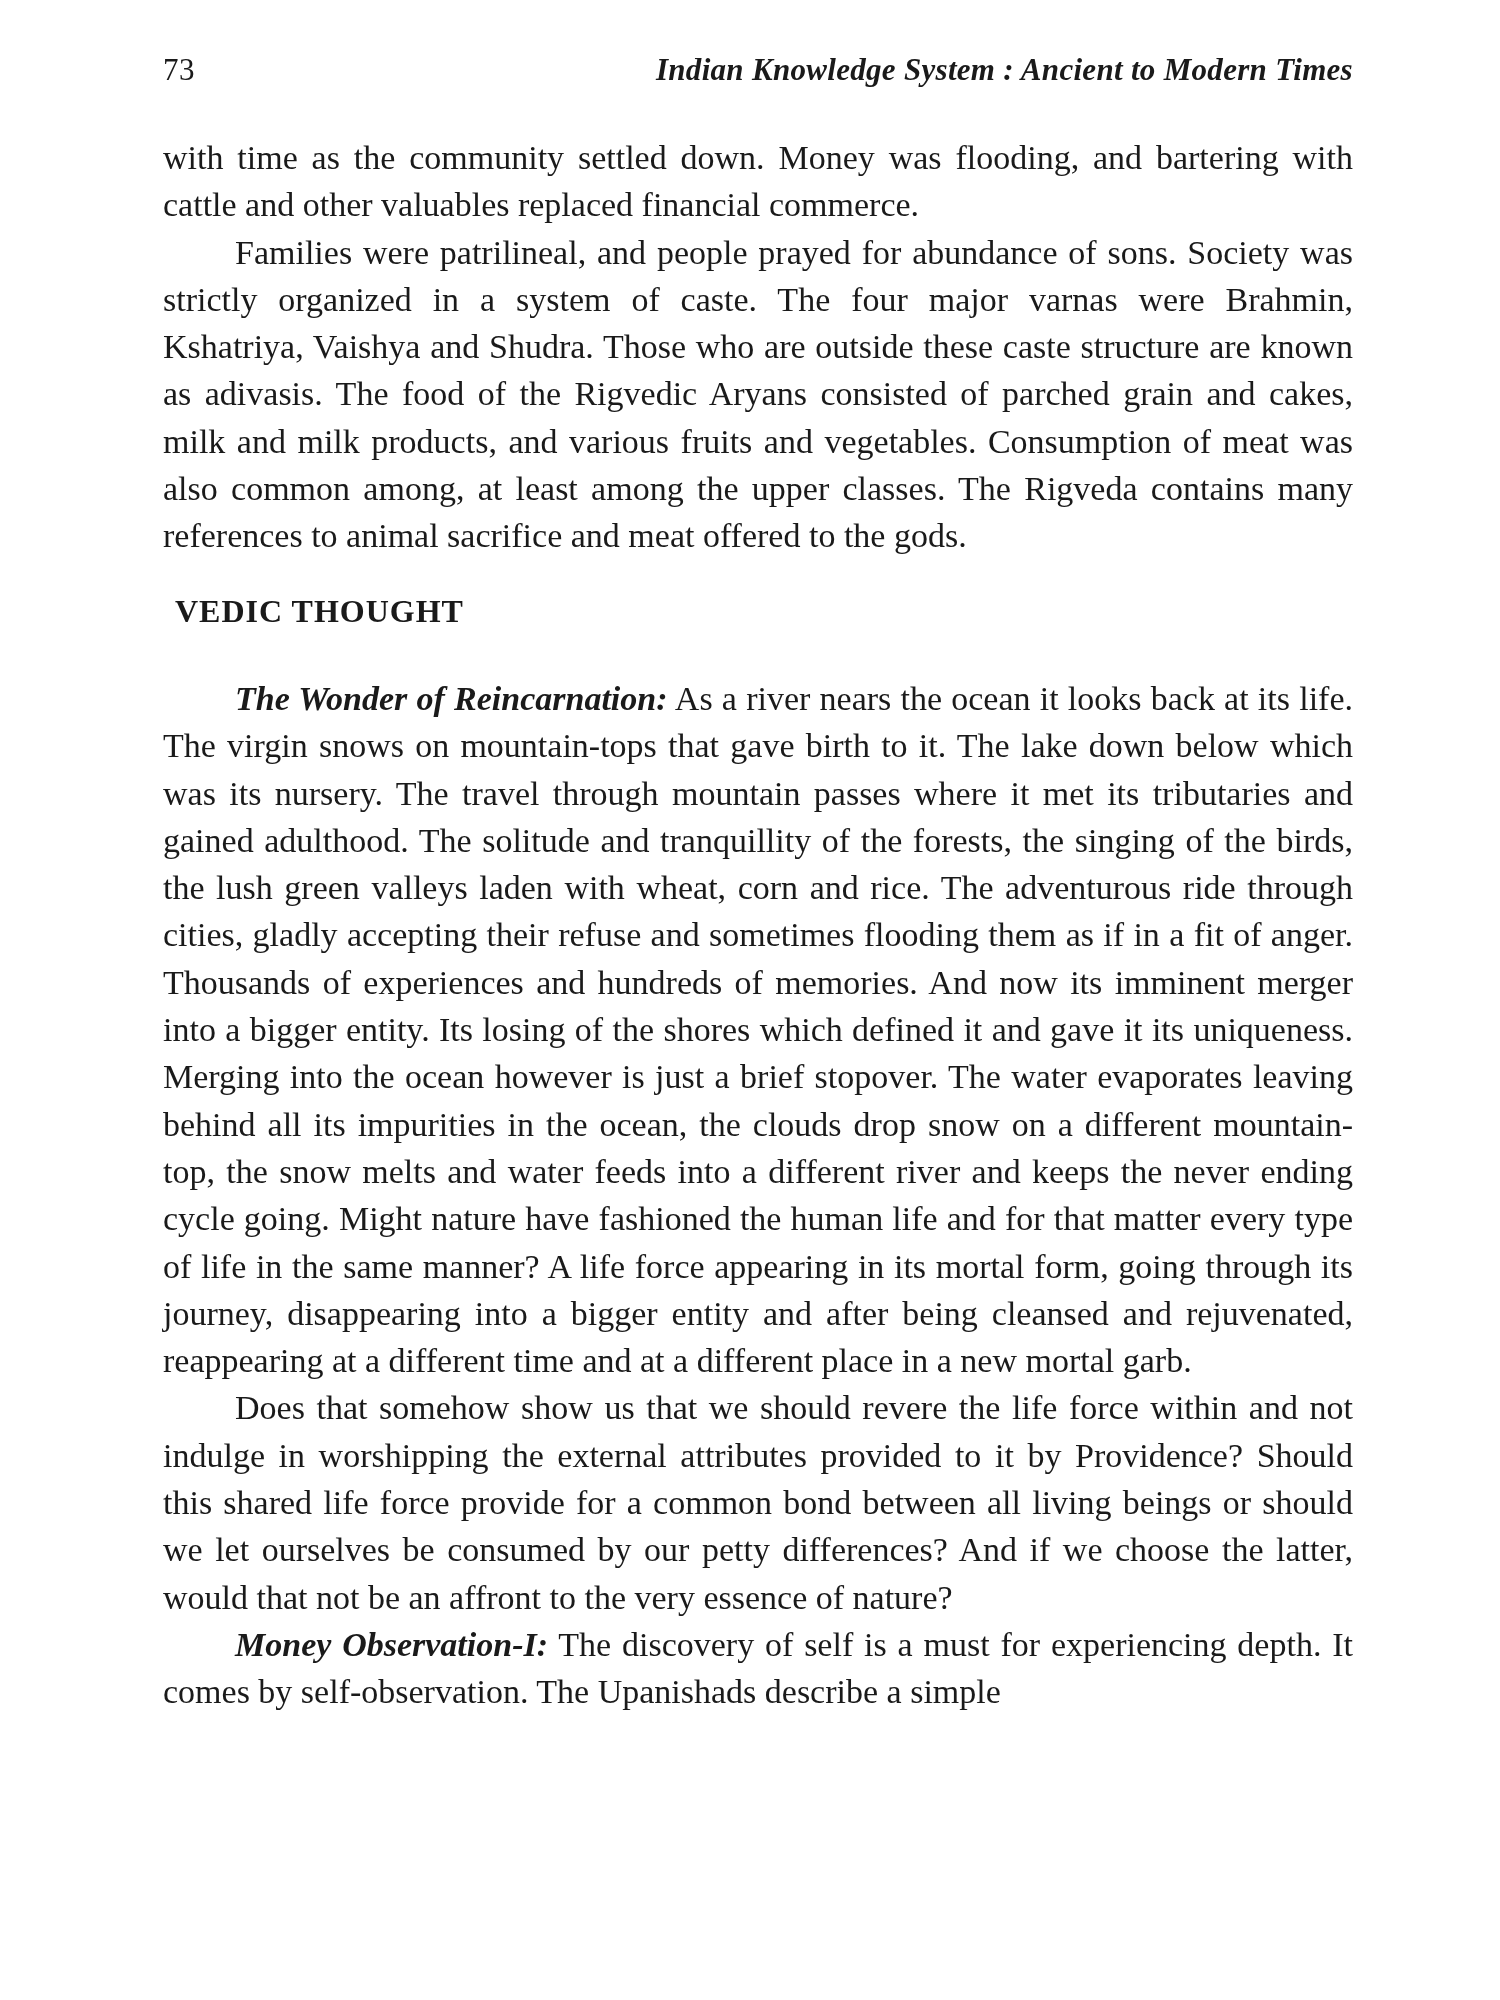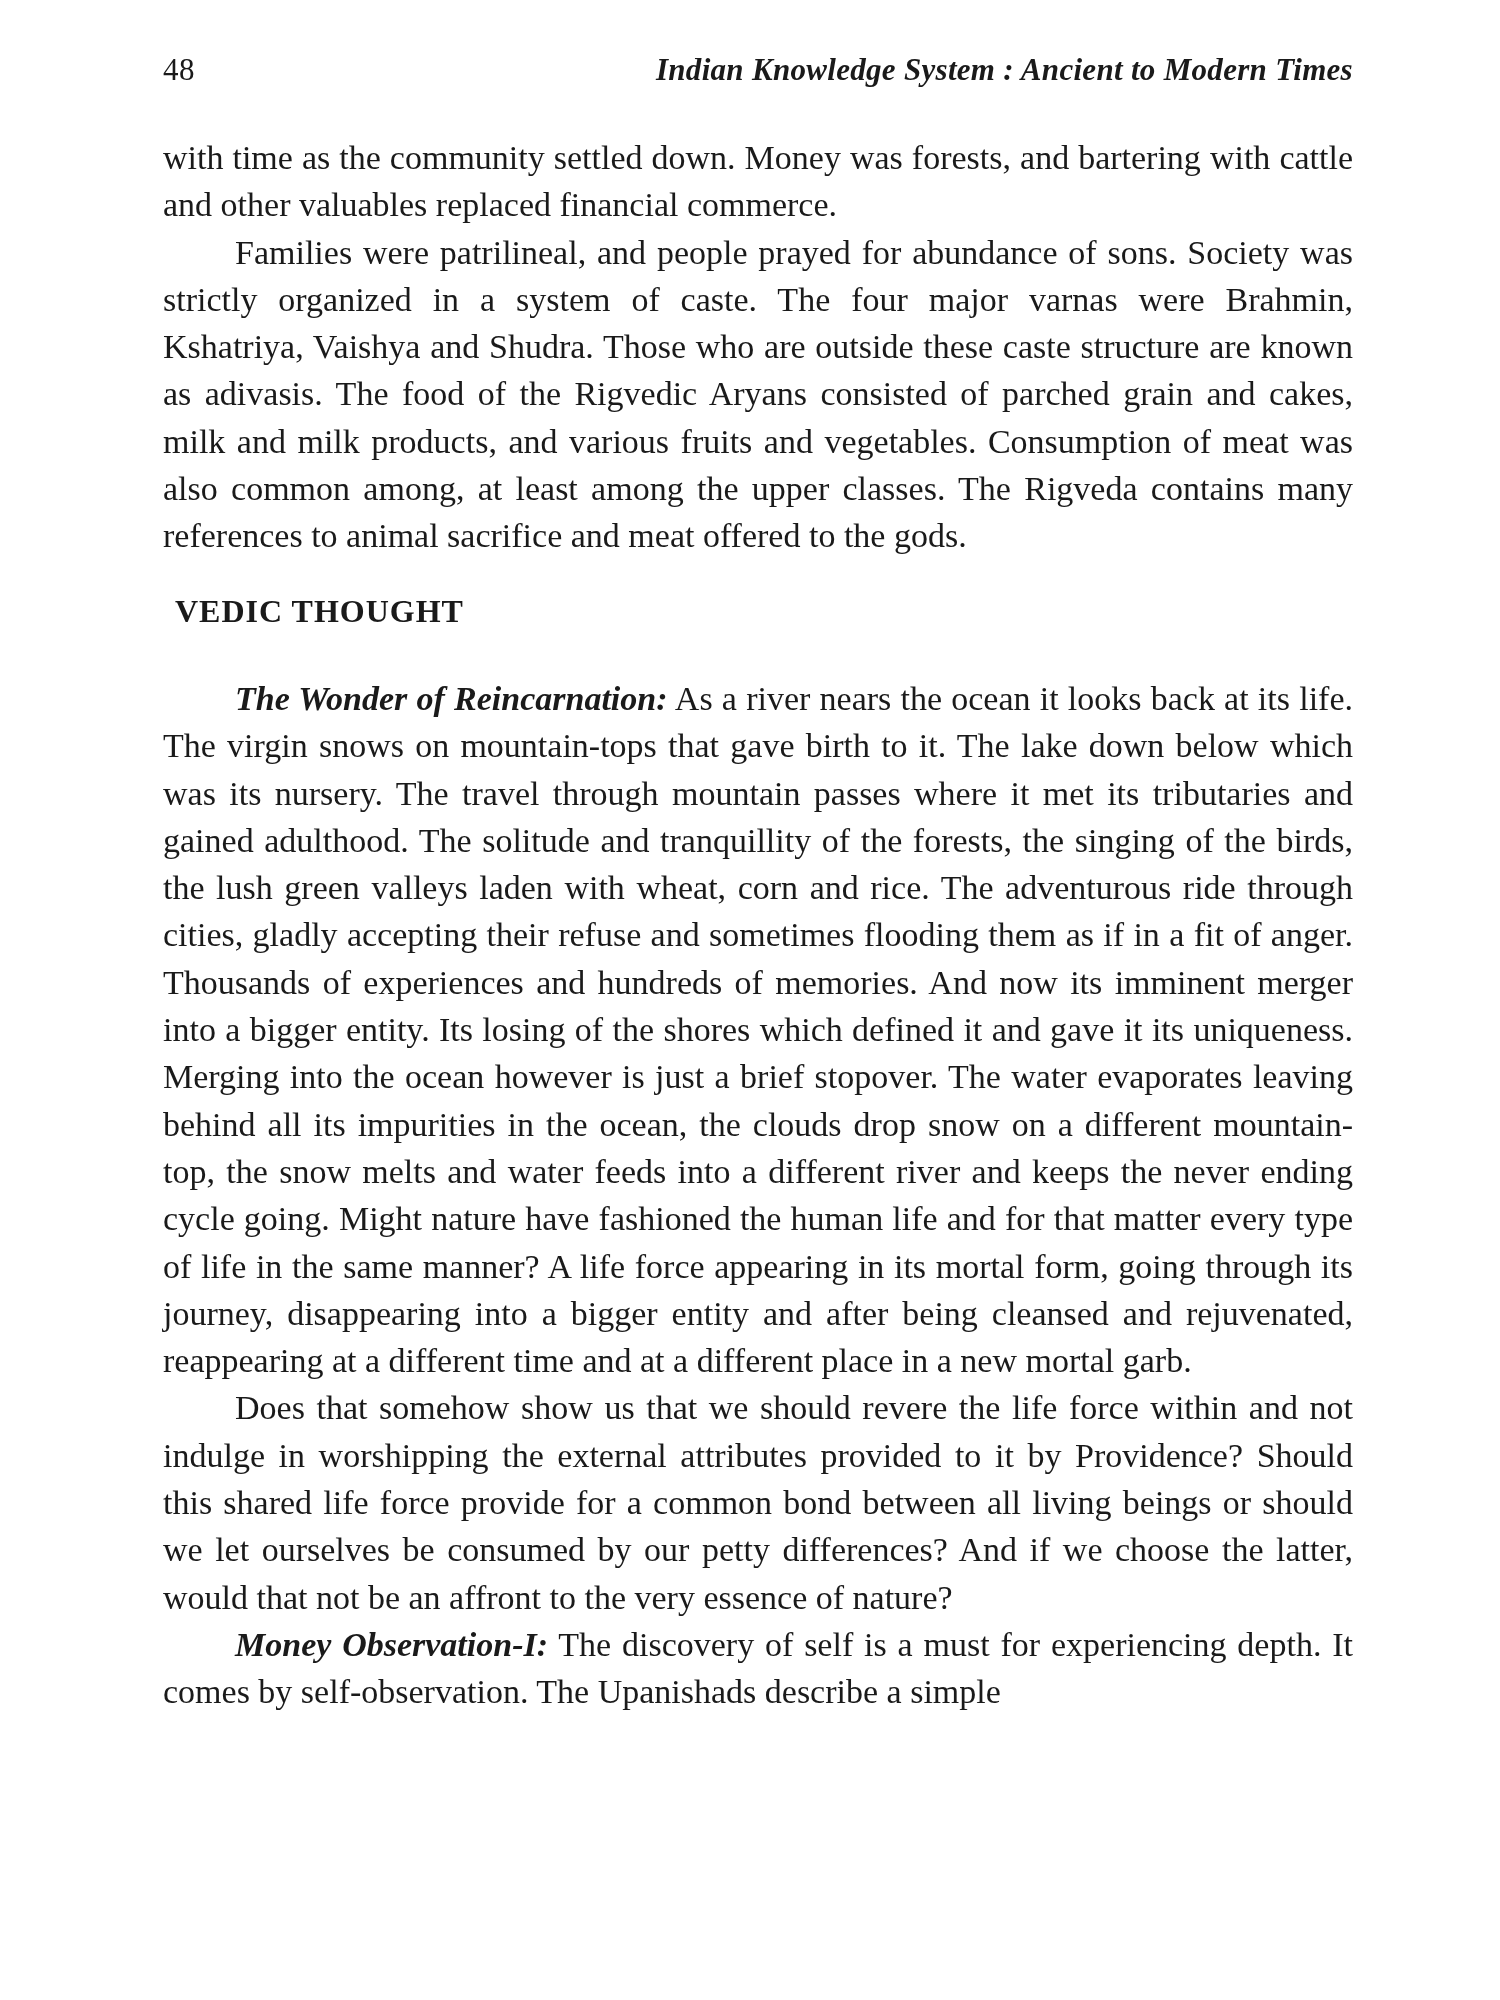--- a/index.html
+++ b/index.html
@@ -64,26 +64,26 @@
     .run-in {
       font-style: italic;
       font-weight: bold;
     }
   </style>
 </head>
 <body>
 
 <div class="page">
   <div class="running-head">
-    <span class="page-number">48</span>
+    <span class="page-number">73</span>
     <span class="running-title">Indian Knowledge System : Ancient to Modern Times</span>
   </div>
 
   <div class="body-text">
-    <p>with time as the community settled down. Money was forests, and bartering with cattle and other valuables replaced financial commerce.</p>
+    <p>with time as the community settled down. Money was flooding, and bartering with cattle and other valuables replaced financial commerce.</p>
     <p class="indent">Families were patrilineal, and people prayed for abundance of sons. Society was strictly organized in a system of caste. The four major varnas were Brahmin, Kshatriya, Vaishya and Shudra. Those who are outside these caste structure are known as adivasis. The food of the Rigvedic Aryans consisted of parched grain and cakes, milk and milk products, and various fruits and vegetables. Consumption of meat was also common among, at least among the upper classes. The Rigveda contains many references to animal sacrifice and meat offered to the gods.</p>
 
     <div class="section-heading">VEDIC THOUGHT</div>
 
     <p class="indent"><span class="run-in">The Wonder of Reincarnation:</span><span> As a river nears the ocean it looks back at its life. The virgin snows on mountain-tops that gave birth to it. The lake down below which was its nursery. The travel through mountain passes where it met its tributaries and gained adulthood. The solitude and tranquillity of the forests, the singing of the birds, the lush green valleys laden with wheat, corn and rice. The adventurous ride through cities, gladly accepting their refuse and sometimes flooding them as if in a fit of anger. Thousands of experiences and hundreds of memories. And now its imminent merger into a bigger entity. Its losing of the shores which defined it and gave it its uniqueness. Merging into the ocean however is just a brief stopover. The water evaporates leaving behind all its impurities in the ocean, the clouds drop snow on a different mountain-top, the snow melts and water feeds into a different river and keeps the never ending cycle going. Might nature have fashioned the human life and for that matter every type of life in the same manner? A life force appearing in its mortal form, going through its journey, disappearing into a bigger entity and after being cleansed and rejuvenated, reappearing at a different time and at a different place in a new mortal garb.</span></p>
 
     <p class="indent">Does that somehow show us that we should revere the life force within and not indulge in worshipping the external attributes provided to it by Providence? Should this shared life force provide for a common bond between all living beings or should we let ourselves be consumed by our petty differences? And if we choose the latter, would that not be an affront to the very essence of nature?</p>
 
     <p class="indent"><span class="run-in">Money Observation-I:</span><span> The discovery of self is a must for experiencing depth. It comes by self-observation. The Upanishads describe a simple</span></p>
   </div>

